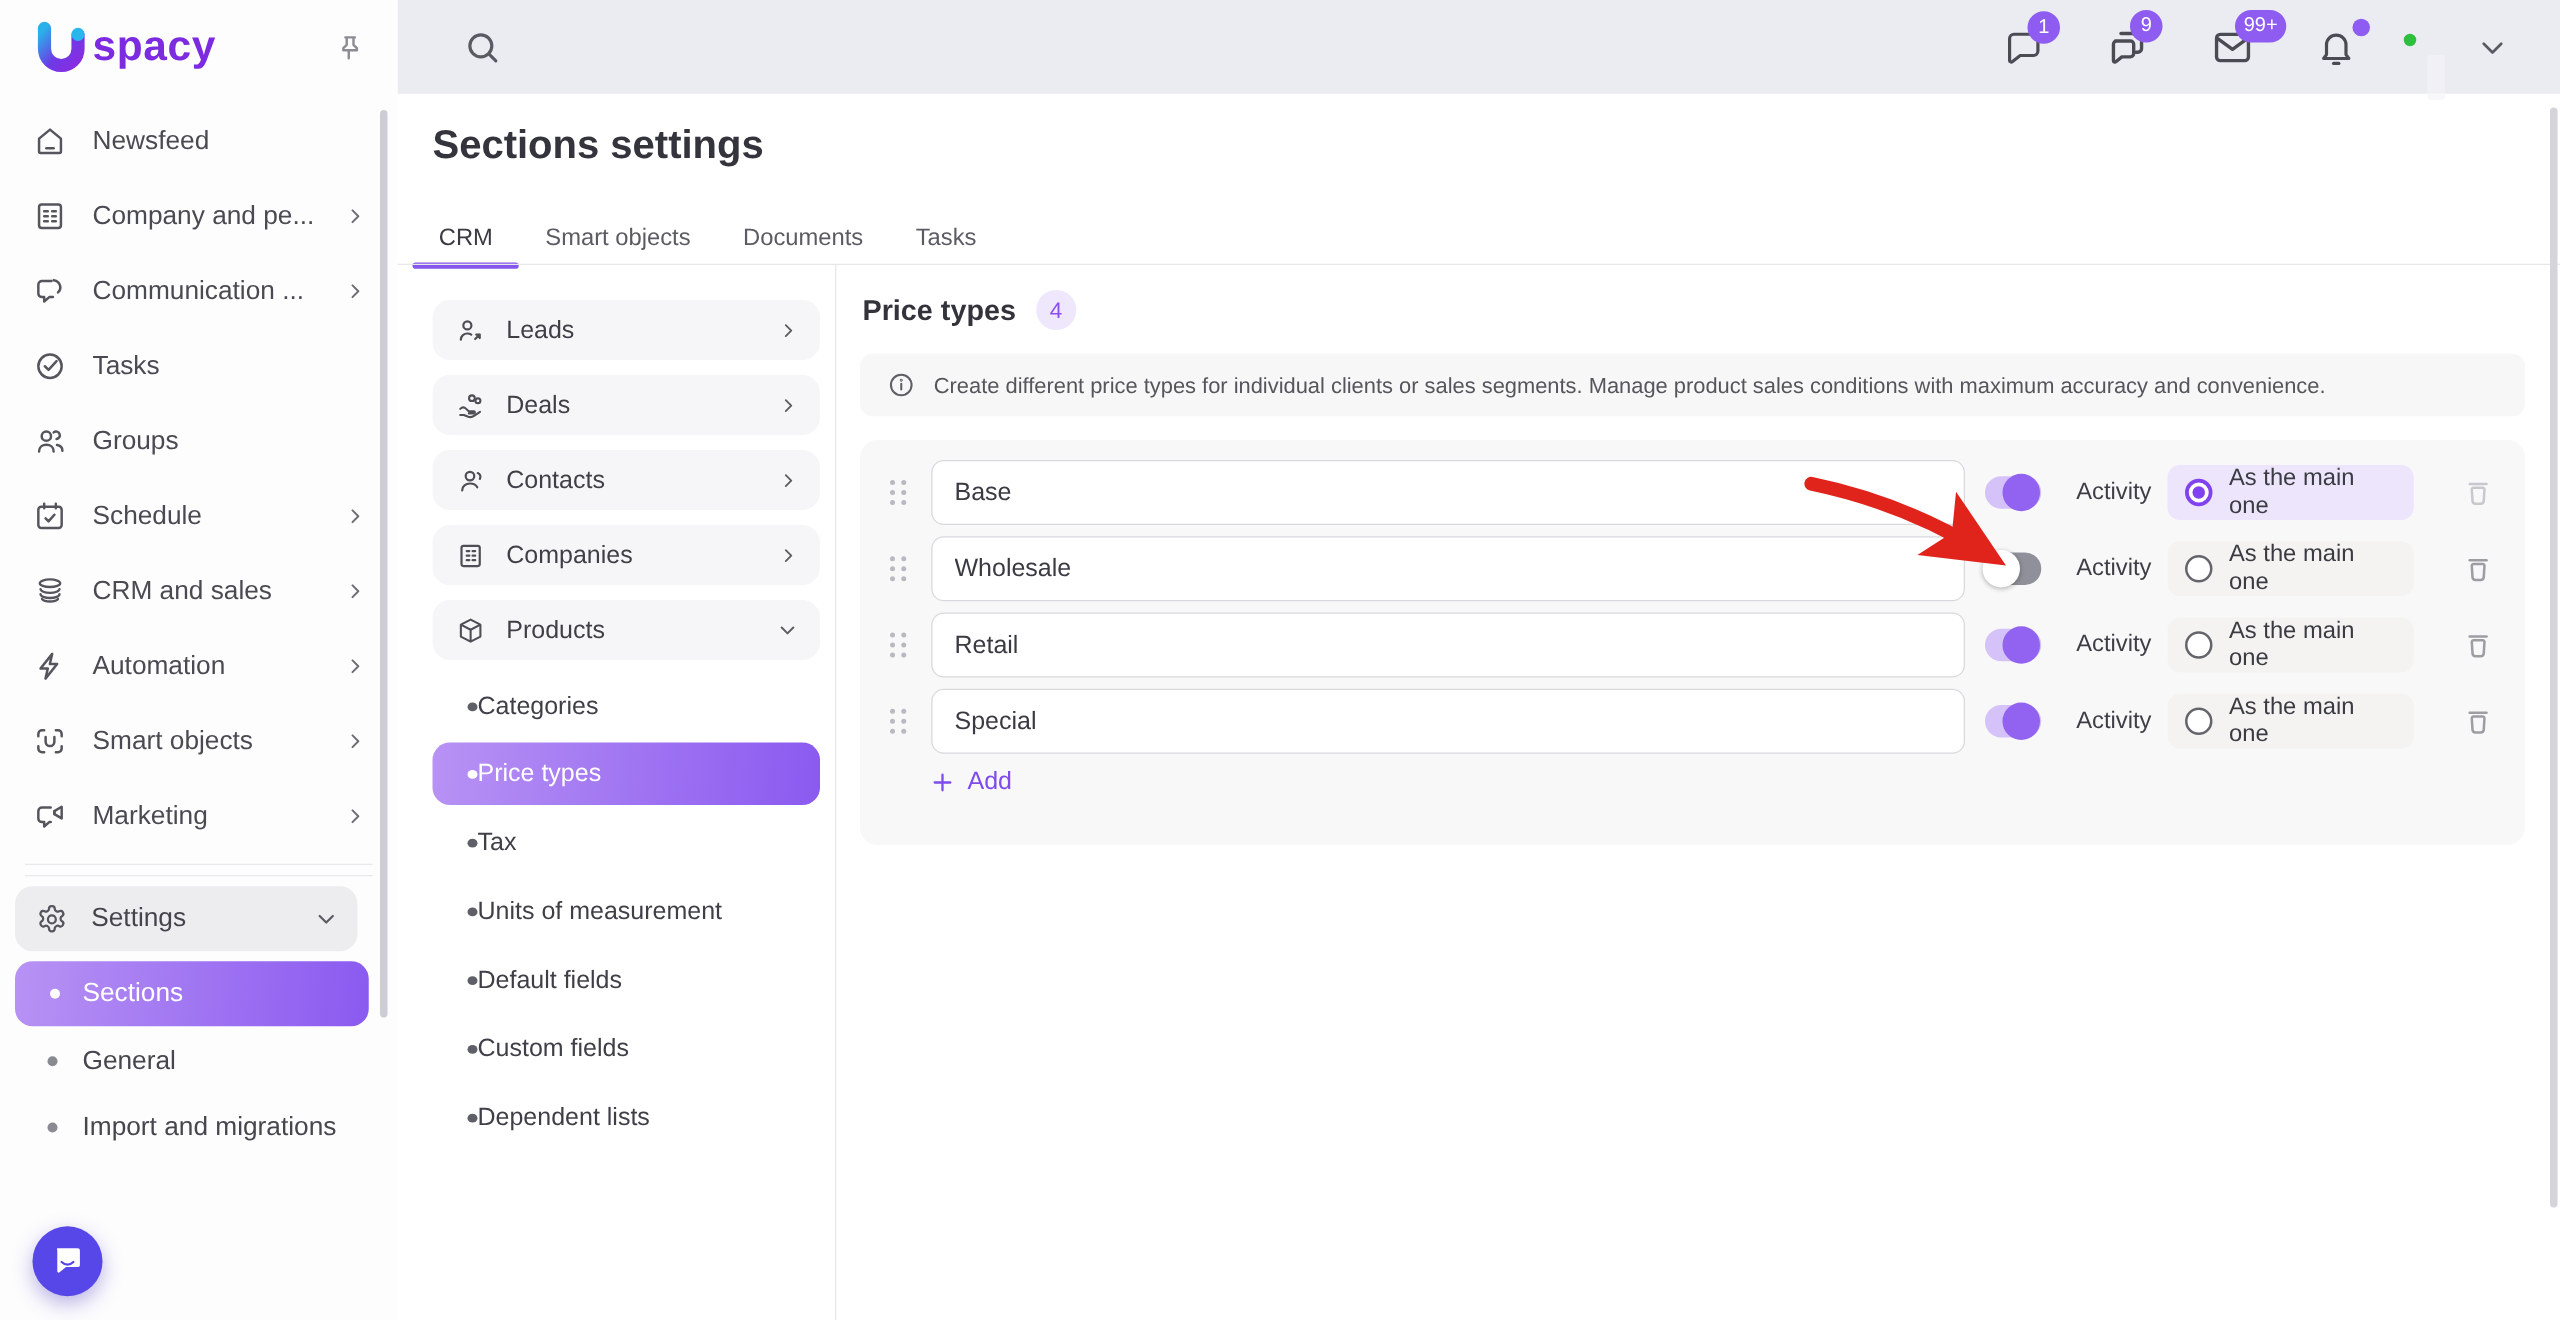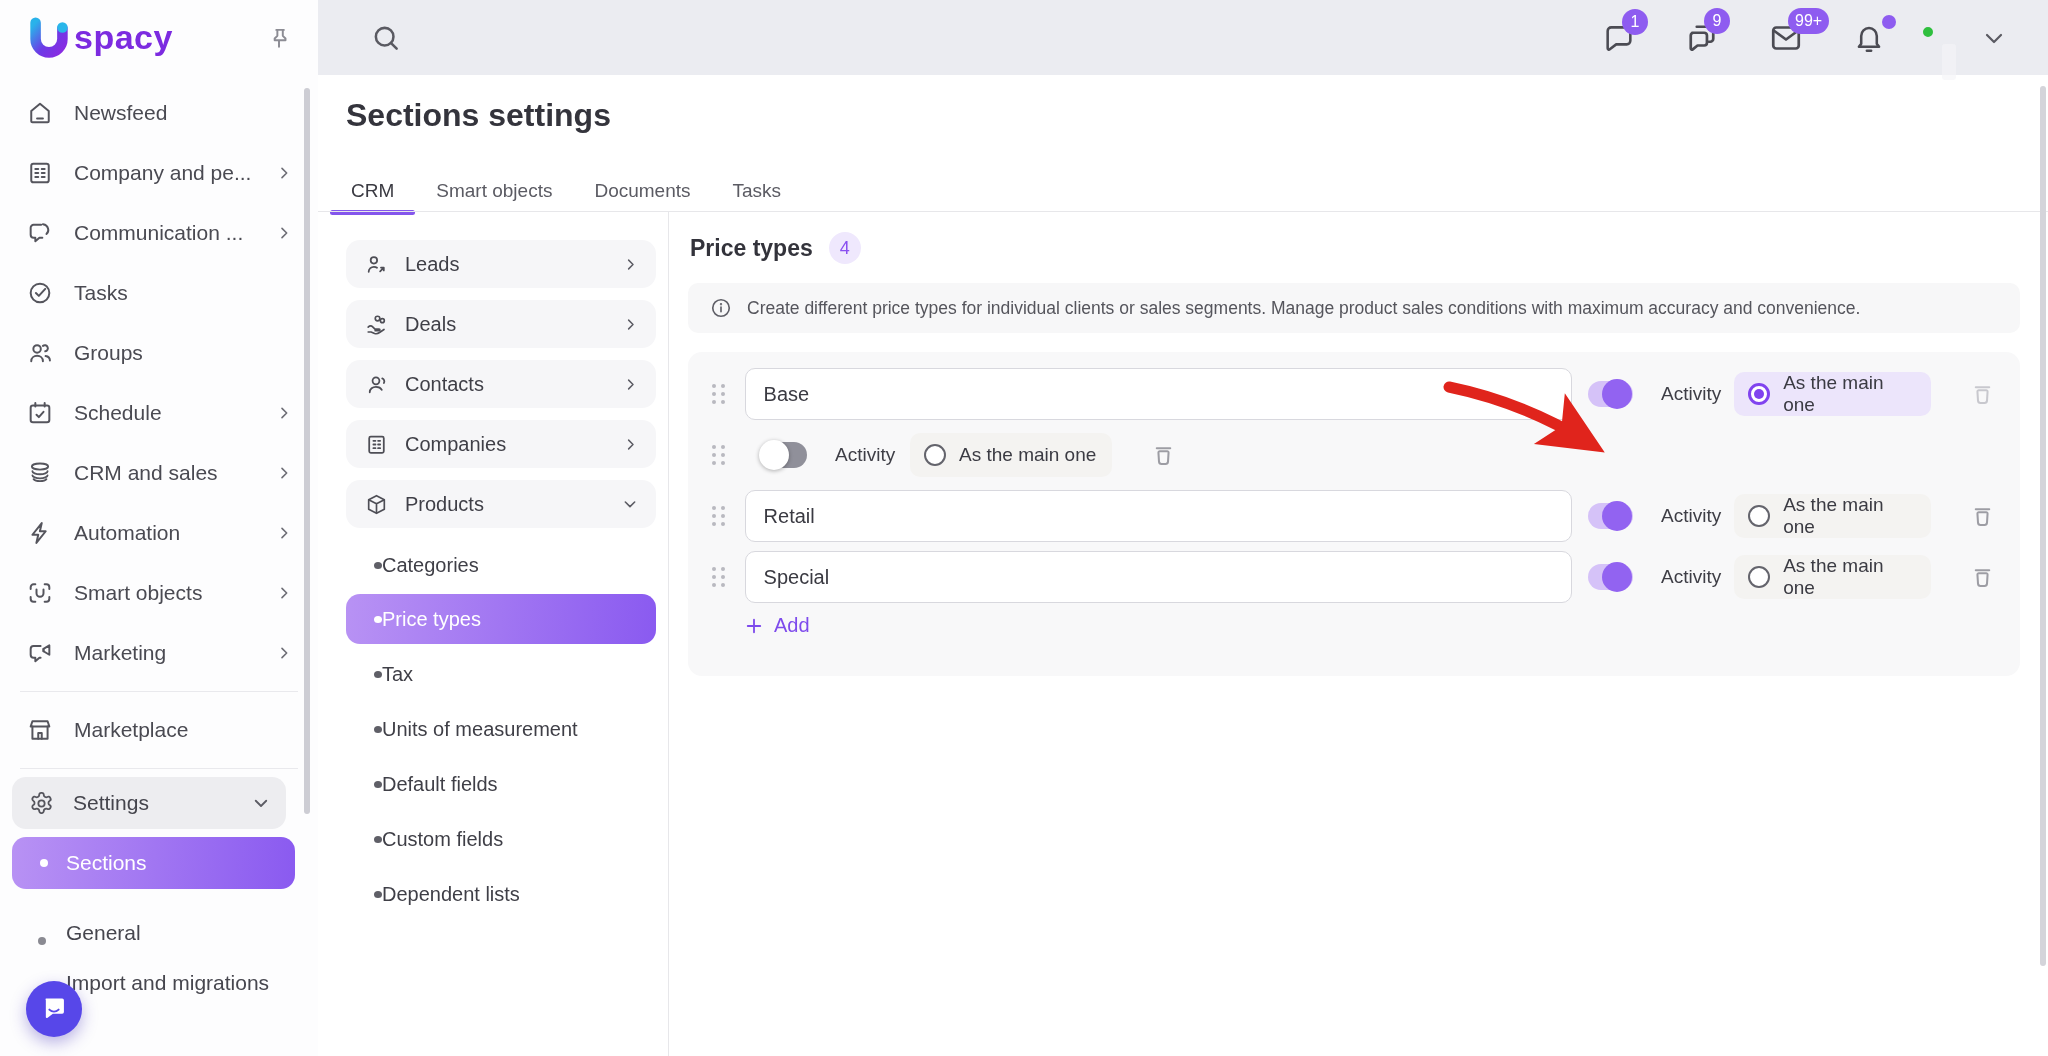--- a/index.html
+++ b/index.html
@@ -18,21 +18,21 @@
   .nav-item .chev { margin-left:auto; color:#6e6e76; }
   .nav-divider { height:1px; background:#e9e9ed; margin:8px 20px; }
   .settings-pill { height:52px; margin:6px 32px 6px 12px; background:#ededf0; border-radius:14px; display:flex; align-items:center; padding:0 16px; gap:18px; font-size:21px; color:#44444c; cursor:pointer; }
   .settings-pill .ic { width:27px; height:27px; color:#55555d; }
   .settings-pill .chev { margin-left:auto; color:#5c5c64; }
   .sections-pill { height:52px; margin:8px 23px 0 12px; border-radius:14px;
      background:linear-gradient(95deg,#b892f4 0%,#8a5af0 100%);
      display:flex; align-items:center; padding:0 18px; gap:18px; font-size:21px; color:#fff; cursor:pointer; }
   .sub-dot { width:8px; height:8px; border-radius:50%; background:#8a8a92; flex:0 0 8px; margin-left:12px; }
   .sections-pill .sub-dot { background:#fff; margin-left:10px; }
-  .side-sub { height:56px; display:flex; align-items:flex-end; padding:0 26px; gap:20px; font-size:21px; color:#46464e; cursor:pointer; }
+  .side-sub { height:56px; display:flex; align-items:center; padding:0 26px; gap:20px; font-size:21px; color:#46464e; cursor:pointer; }
   .side-scroll { position:absolute; right:8px; top:88px; width:6px; height:726px; border-radius:3px; background:#cdcdd4; }
 
   
   .fab { position:absolute; left:26px; top:981px; width:56px; height:56px; border-radius:50%; background:#5747e9; z-index:6;
      display:flex; align-items:center; justify-content:center; box-shadow:0 6px 16px rgba(60,40,180,.35); cursor:pointer; }
 
   
   .topbar { position:absolute; left:318px; top:0; width:1730px; height:75px; background:#ebecf1; z-index:2;
      display:flex; align-items:center; }
   .search { margin-left:52px; color:#5a5a62; cursor:pointer; }
@@ -248,30 +248,20 @@
           </svg>
         </span>
       <span>Marketing</span>
       <span class="chev">
           <svg width="16" height="16" viewBox="0 0 24 24" fill="none" stroke="currentColor" stroke-width="2.4" stroke-linecap="round" stroke-linejoin="round">
             <path d="M9 5l7 7-7 7"></path>
           </svg>
         </span>
     </div>
     <div class="nav-divider"></div>
-    <div class="nav-item">
-      <span class="ic">
-          <svg viewBox="0 0 24 24" width="28" height="28" fill="none" stroke="currentColor" stroke-width="1.7" stroke-linecap="round" stroke-linejoin="round">
-            <path d="M5.5 4.5h13L20 9H4z"></path>
-            <path d="M5.5 9v10.5h13V9"></path>
-            <path d="M10.5 19.5v-5h3v5"></path>
-          </svg>
-        </span>
-      <span>Marketplace</span>
-    </div>
     <div class="nav-divider"></div>
 
     <div class="settings-pill">
       <span class="ic">
           <svg viewBox="0 0 24 24" width="27" height="27" fill="none" stroke="currentColor" stroke-width="1.6" stroke-linecap="round" stroke-linejoin="round">
             <path d="M12.22 2.5h-.44a1.8 1.8 0 0 0-1.8 1.8v.16a1.8 1.8 0 0 1-.9 1.56l-.39.22a1.8 1.8 0 0 1-1.8 0l-.14-.07a1.8 1.8 0 0 0-2.46.66l-.2.34a1.8 1.8 0 0 0 .66 2.46l.14.09a1.8 1.8 0 0 1 .9 1.55v.46a1.8 1.8 0 0 1-.9 1.57l-.14.08a1.8 1.8 0 0 0-.66 2.46l.2.34a1.8 1.8 0 0 0 2.46.66l.14-.07a1.8 1.8 0 0 1 1.8 0l.39.22a1.8 1.8 0 0 1 .9 1.56v.16a1.8 1.8 0 0 0 1.8 1.8h.44a1.8 1.8 0 0 0 1.8-1.8v-.16a1.8 1.8 0 0 1 .9-1.56l.39-.22a1.8 1.8 0 0 1 1.8 0l.14.07a1.8 1.8 0 0 0 2.46-.66l.2-.35a1.8 1.8 0 0 0-.66-2.45l-.14-.08a1.8 1.8 0 0 1-.9-1.57v-.45a1.8 1.8 0 0 1 .9-1.56l.14-.09a1.8 1.8 0 0 0 .66-2.45l-.2-.35a1.8 1.8 0 0 0-2.46-.66l-.14.07a1.8 1.8 0 0 1-1.8 0l-.39-.22a1.8 1.8 0 0 1-.9-1.56v-.16a1.8 1.8 0 0 0-1.8-1.8z"></path>
             <circle cx="12" cy="12" r="2.8"></circle>
           </svg>
         </span>
       <span>Settings</span>
@@ -517,20 +507,21 @@
 
       <div class="ptype-row">
         <span class="drag">
             <i></i>
             <i></i>
             <i></i>
             <i></i>
             <i></i>
             <i></i>
           </span>
+        <input class="pt-input" value="Wholesale" style="">
         <span class="toggle off">
             <span class="knob"></span>
           </span>
         <span class="act-label">Activity</span>
         <span class="main-pill">
           <span class="radio"></span>
           <span>As the main one</span>
         </span>
         <span class="trash">
           <svg width="27" height="27" viewBox="0 0 24 24" fill="none" stroke="currentColor" stroke-width="1.8" stroke-linecap="round" stroke-linejoin="round">

